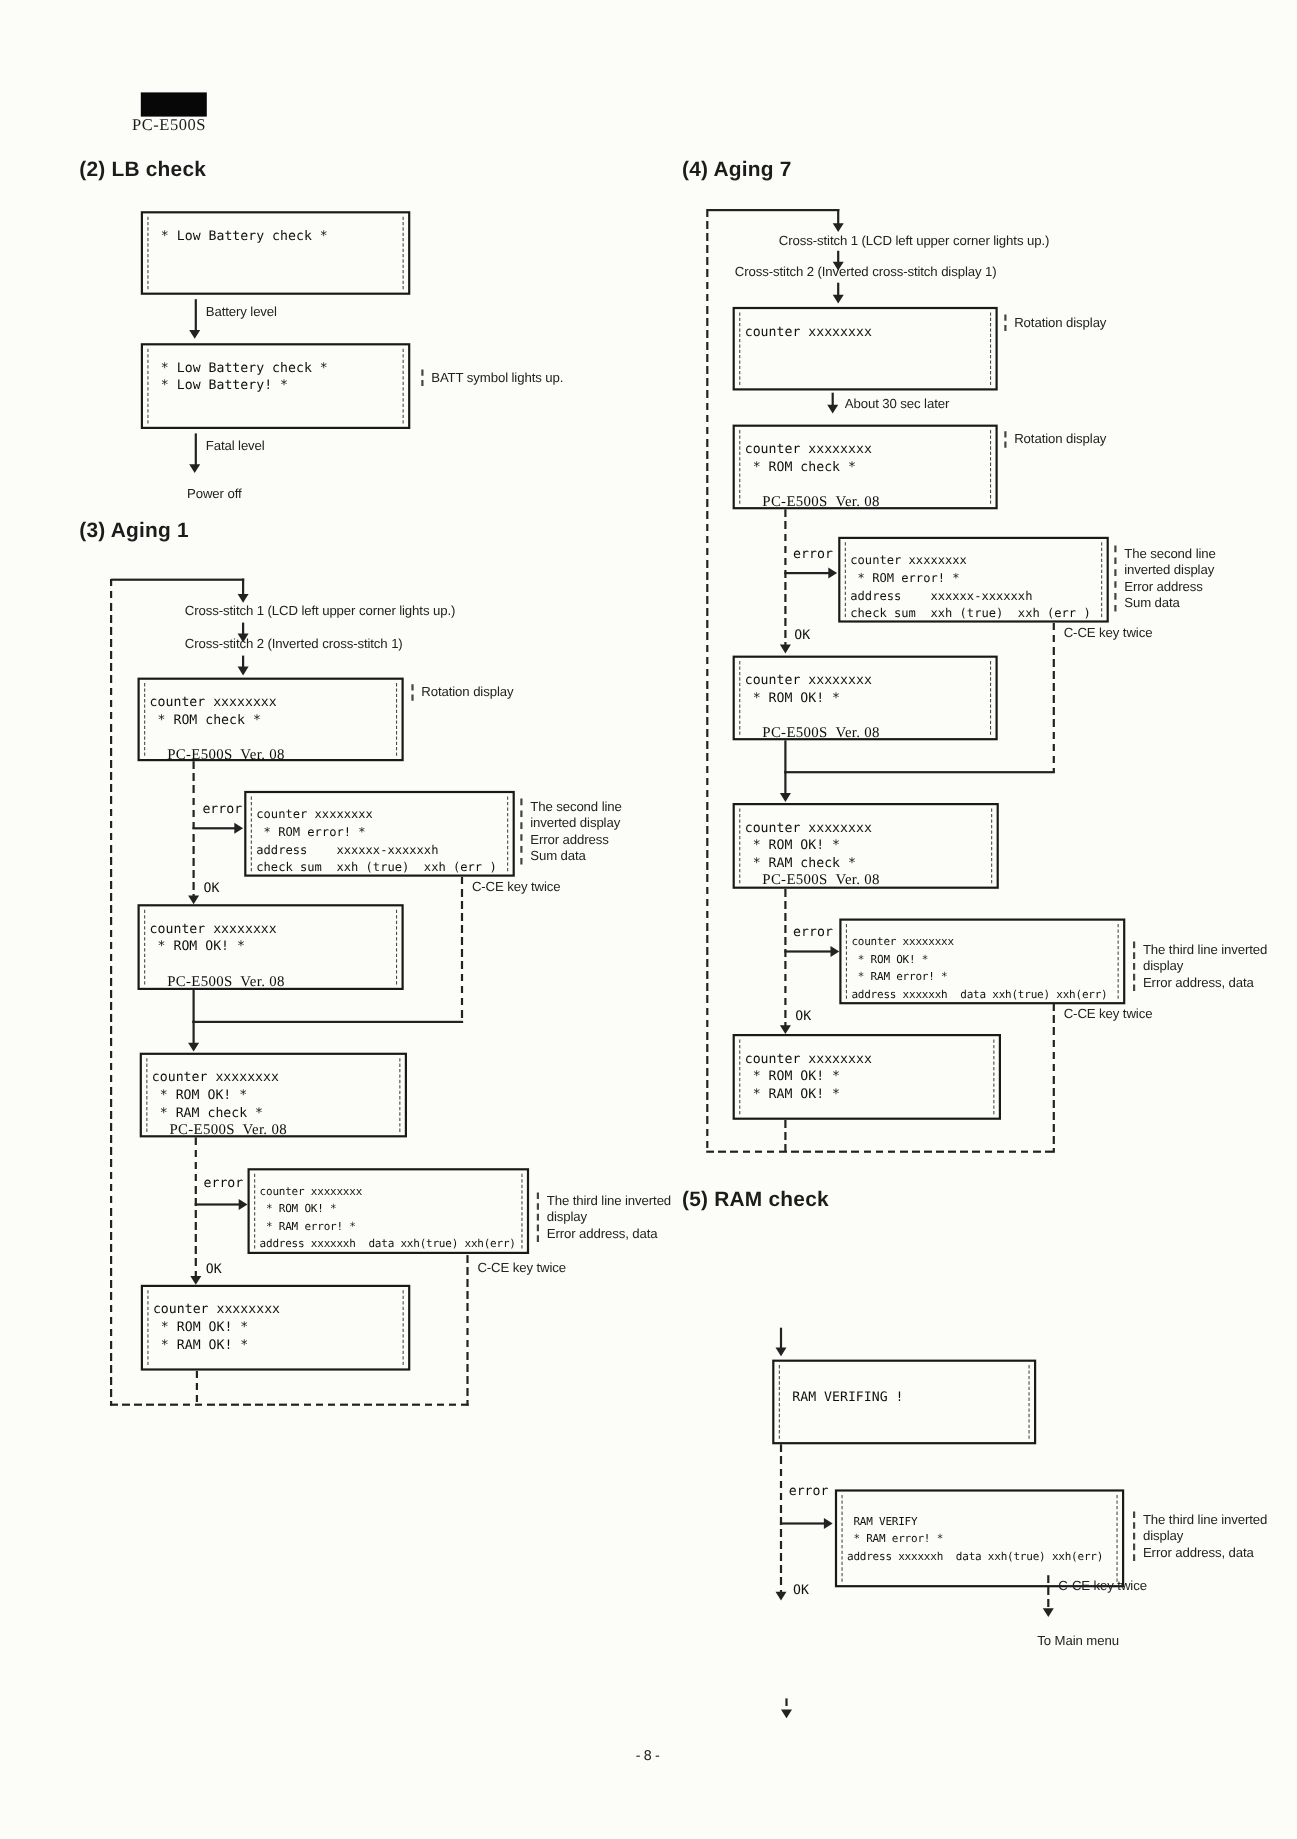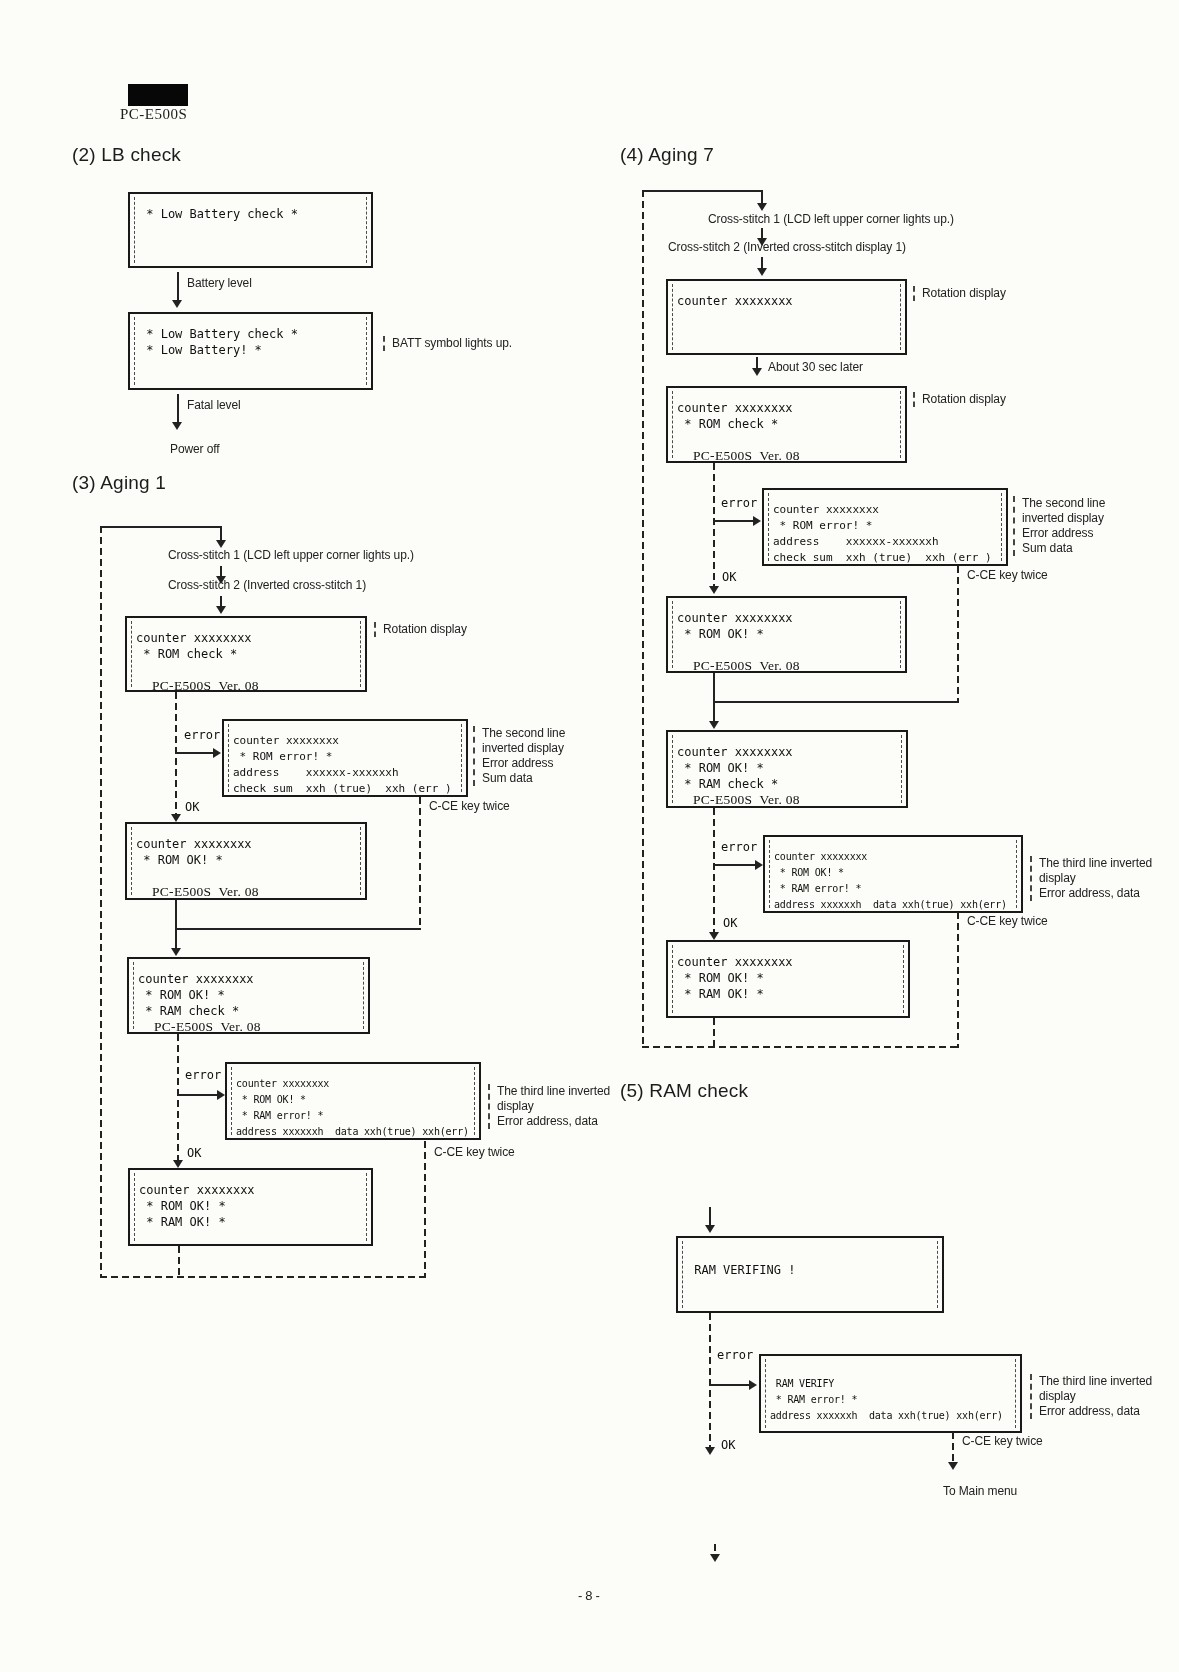--- a/index.html
+++ b/index.html
@@ -1,18 +1,18 @@
 <!DOCTYPE html>
 <html><head>
 <meta charset="utf-8">
 <style>
   html,body{margin:0;padding:0;background:#e9e9e5;}
   .page{position:relative;width:1179px;height:1672px;background:#fcfcf9;
         font-family:"Liberation Sans",sans-serif;color:#1c1c1c;overflow:hidden;margin:0 auto;}
-  .h2{position:absolute;font-size:19px;font-weight:normal;letter-spacing:.2px;white-space:nowrap;}
+  .h2{position:absolute;font-size:19px;font-weight:bold;letter-spacing:.2px;white-space:nowrap;}
   .sbox{position:absolute;border:2px solid #191919;box-sizing:border-box;padding:12px 9px;background:transparent;}
   .sbox::before{content:"";position:absolute;top:3px;bottom:3px;left:4px;right:4px;
         border-left:1px dashed #4a4a4a;border-right:1px dashed #4a4a4a;pointer-events:none;}
   .ln{font-family:"DejaVu Sans Mono",monospace;font-size:12px;line-height:16px;white-space:pre;color:#101010;}
   .ln.f11{font-size:11px;}
   .ln.f10{font-size:10px;letter-spacing:-.2px;}
   .ln.serif{font-family:"Liberation Serif",serif;font-size:13.5px;padding-left:16px;letter-spacing:.3px;}
   .gap{margin-top:16px;}
   .pt20{padding-top:20px;} .pt22{padding-top:22px;} .pt24{padding-top:24px;}
   .lbl{position:absolute;font-size:12px;color:#222;white-space:nowrap;letter-spacing:-.1px;}
@@ -253,31 +253,31 @@
     <div class="ln"> * RAM OK! *</div>
   </div>
   <div class="vd" style="left:713px;top:1018px;height:30px"></div>
   <div class="hd" style="left:642px;top:1046px;width:317px"></div>
 
   <div class="h2" style="left:620px;top:1080px">(5) RAM check</div>
 
   <div class="vl" style="left:709px;top:1207px;height:20px"></div>
   <div class="ahd" style="left:705px;top:1225px"></div>
 
-  <div class="sbox pt24" style="left:676px;top:1236px;width:268px;height:77px">
+  <div class="sbox pt24" style="left:702px;top:1236px;width:240px;height:77px">
     <div class="ln"> RAM VERIFING !</div>
   </div>
 
   <div class="vd" style="left:709px;top:1313px;height:138px"></div>
   <div class="ahd" style="left:705px;top:1447px"></div>
   <div class="mlbl" style="left:717px;top:1348px">error</div>
   <div class="hl" style="left:709px;top:1384px;width:42px"></div>
   <div class="ahr" style="left:749px;top:1380px"></div>
 
-  <div class="sbox pt20" style="left:759px;top:1354px;width:263px;height:79px">
+  <div class="sbox pt20" style="left:759px;top:1354px;width:263px;height:89px">
     <div class="ln f10"> RAM VERIFY</div>
     <div class="ln f10"> * RAM error! *</div>
     <div class="ln f10">address xxxxxxh  data xxh(true) xxh(err)</div>
   </div>
   <div class="note" style="left:1030px;top:1374px">
     <div>The third line inverted</div>
     <div>display</div>
     <div>Error address, data</div>
   </div>
 

